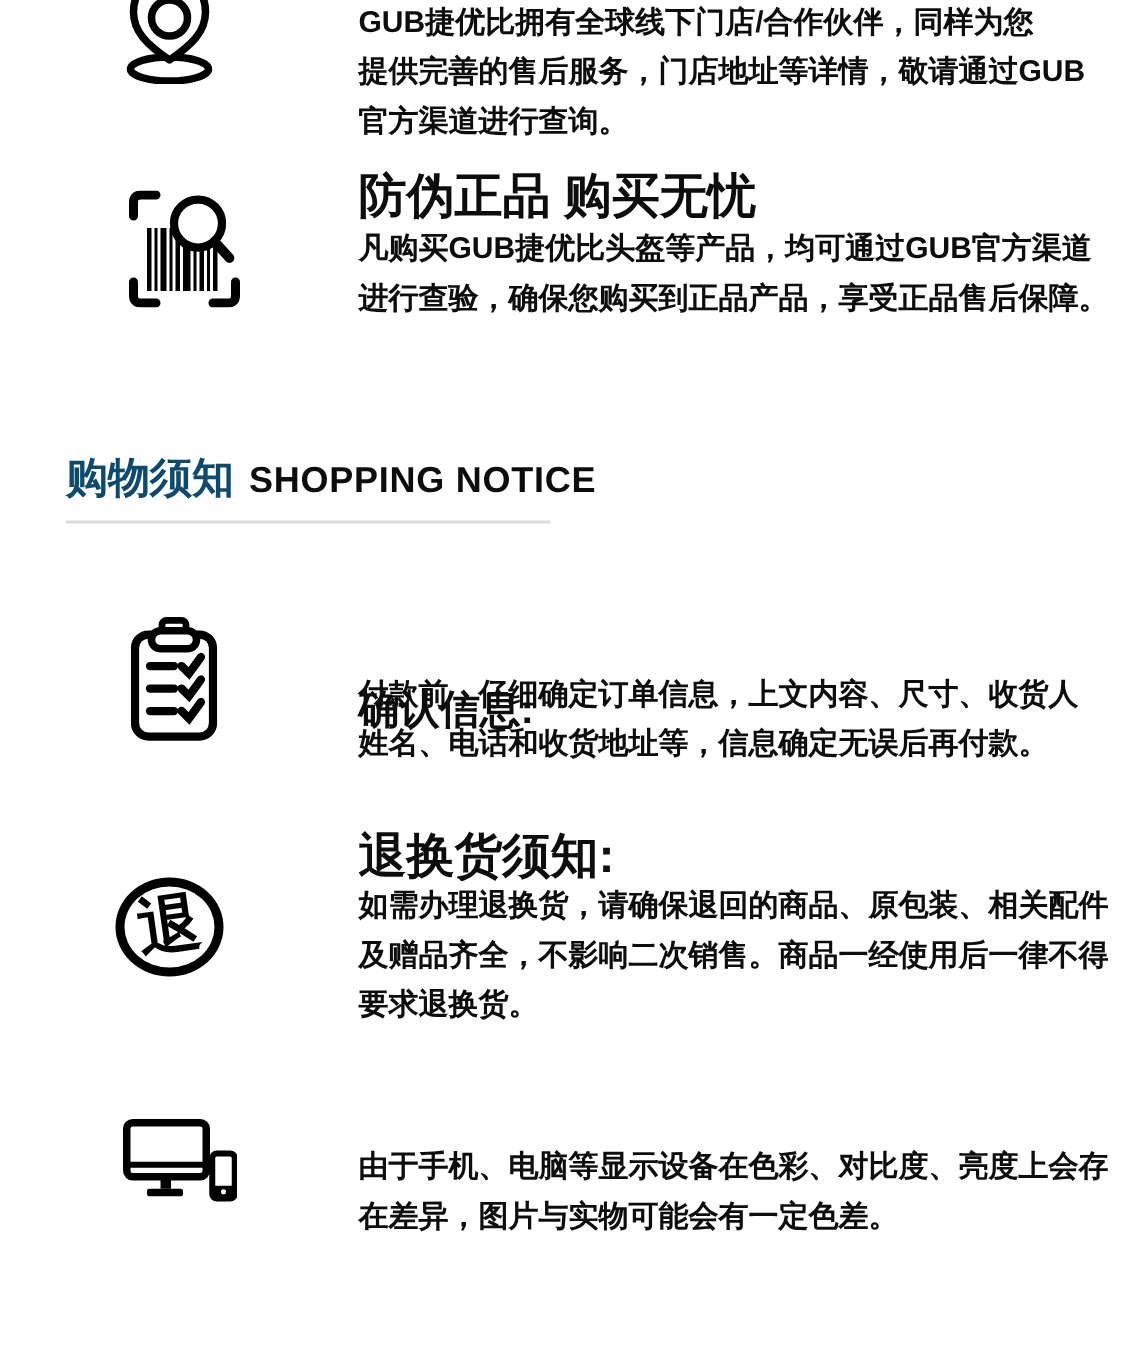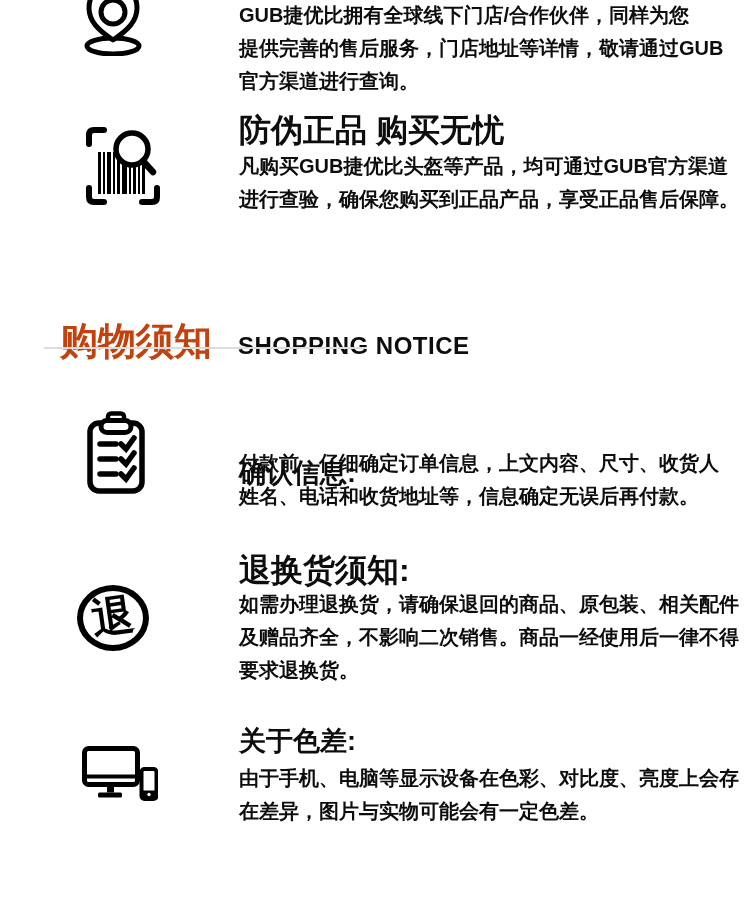--- a/index.html
+++ b/index.html
@@ -35,21 +35,21 @@
     white-space: pre-line;
   }
 
   
   .store-body       { top: -1px; }
 
   .auth-heading     { top: 109px; font-size: 32px; }
   .auth-body        { top: 150px; }
 
   .notice-header    { position: absolute; left: 44px; top: 300px; display: flex; align-items: baseline; gap: 10px; }
-  .notice-title-cn  { margin: 16px; font-size: 38px; font-weight: 800; color: #c2410c; white-space: nowrap; }
+  .notice-title-cn  { margin: 0; font-size: 28px; font-weight: 800; color: #0c4a6e; white-space: nowrap; }
   .notice-title-en  { font-size: 24px; font-weight: 700; color: #0d0d0d; letter-spacing: 0.5px; white-space: nowrap; }
   .notice-underline { position: absolute; left: 44px; top: 347px; width: 323px; height: 2px; background: #dcdcdc; }
 
   .confirm-heading  { top: 407px; font-size: 27px; margin-top: 48px; }
   .confirm-body     { top: 447px; }
 
   .returns-heading  { top: 549px; font-size: 32px; }
   .returns-body     { top: 588px; }
 
   .color-heading    { top: 723px; font-size: 27px; }
@@ -159,17 +159,16 @@
     <svg viewBox="0 0 76 56" width="76" height="56" xmlns="http://www.w3.org/2000/svg">
       <rect x="2.5" y="2.5" width="53" height="36" rx="4" fill="none" stroke="#000" stroke-width="5"></rect>
       <line x1="3" y1="30.5" x2="55" y2="30.5" stroke="#000" stroke-width="4"></line>
       <rect x="25" y="38.5" width="7" height="8" fill="#000"></rect>
       <rect x="16" y="46.5" width="24" height="5" rx="1.5" fill="#000"></rect>
       <rect x="59.5" y="23" width="15" height="30" rx="3" fill="none" stroke="#000" stroke-width="4"></rect>
       <path d="M60.5,44.5 h13 v5 q0,2 -2,2 h-9 q-2,0 -2,-2 Z" fill="#000"></path>
       <circle cx="67" cy="48.5" r="1.7" fill="#fff"></circle>
     </svg>
   </div>
-  <h3 class="sec-heading color-heading">关于色差:</h3>
   <p class="sec-body color-body">由于手机、电脑等显示设备在色彩、对比度、亮度上会存
 在差异，图片与实物可能会有一定色差。</p>
 
 </div>
 
 </body></html>

